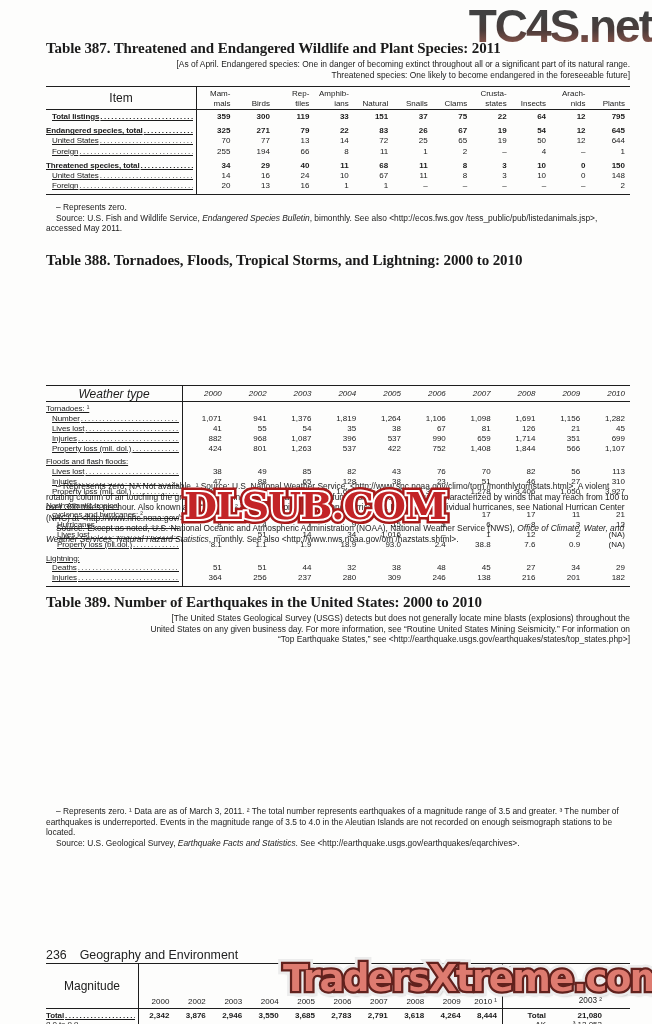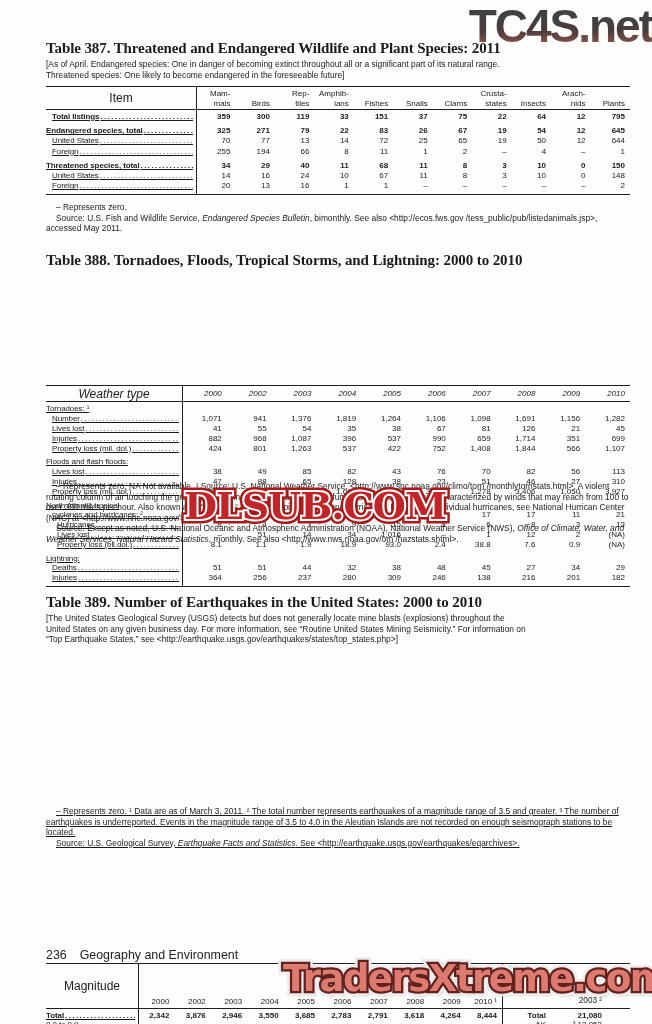--- a/index.html
+++ b/index.html
@@ -2,21 +2,21 @@
 <html><head>
 <meta charset="utf-8">
 <style>
   html,body{margin:0;padding:0;background:#e8e8e8;}
   .page{position:relative;width:652px;height:1024px;background:#fdfdfc;overflow:hidden;
         font-family:"Liberation Sans",sans-serif;color:#1b1b1b;}
   .abs{position:absolute;}
   
   .ttl{font-family:"Liberation Serif",serif;font-weight:bold;font-size:15px;letter-spacing:-0.1px;white-space:nowrap;}
   .bracket{font-size:8.4px;line-height:10.6px;width:584px;}
-  .pre{white-space:pre-line;}
+  .pre{white-space:pre-line;text-align:right;}
   
   .tbl{position:relative;width:584px;border-top:1.6px solid #1e1e1e;border-bottom:1.4px solid #1e1e1e;font-size:8px;}
   .thead{display:grid;border-bottom:1px solid #1e1e1e;}
   .h0{display:flex;align-items:center;justify-content:center;font-size:12px;}
   .hc{white-space:pre-line;text-align:right;align-self:end;padding:2px 5px 1px 0;line-height:9.5px;}
   .vl{position:absolute;top:0;bottom:0;width:1px;background:#1e1e1e;}
   .tbody{padding:2px 0 3px;}
   .tr{display:grid;}
   .tr.gap{margin-top:4px;}
   .b{font-weight:bold;}
@@ -77,21 +77,21 @@
     <div class="vl" style="left:150px;"></div>
     <div class="thead g387">
       <div class="h0">Item</div>
     <div class="hc">Mam-
 mals</div>
         <div class="hc">Birds</div>
         <div class="hc">Rep-
 tiles</div>
         <div class="hc">Amphib-
 ians</div>
-        <div class="hc">Fishes</div>
+        <div class="hc">Natural</div>
         <div class="hc">Snails</div>
         <div class="hc">Clams</div>
         <div class="hc">Crusta-
 states</div>
         <div class="hc">Insects</div>
         <div class="hc">Arach-
 nids</div>
         <div class="hc">Plants</div>
       </div>
     <div class="tbody">
@@ -532,21 +532,21 @@
           <div class="td">–</div>
           <div class="td">–</div>
           <div class="td">–</div>
           <div class="td">–</div>
           <div class="td">–</div>
           <div class="td ts">AK</div>
           <div class="td th2">³ 12,053</div>
         </div>
       </div>
   </div>
-  <div class="abs fn" style="left:46px;top:806px;text-decoration:underline;">
+  <div class="abs fn" style="left:46px;top:806px;">
       <p><span>– Represents zero. ¹ Data are as of March 3, 2011. ² The total number represents earthquakes of a magnitude range of 3.5 and greater. ³ The number of earthquakes is underreported. Events in the magnitude range of 3.5 to 4.0 in the Aleutian Islands are not recorded on enough seismograph stations to be located.</span></p>
       <p><span>Source: U.S. Geological Survey, </span><span class="it">Earthquake Facts and Statistics</span><span>. See &lt;http://earthquake.usgs.gov/earthquakes/eqarchives&gt;.</span></p>
     </div>
 
   <div class="abs pgfoot" style="left:46px;top:948px;">
     <span class="pgnum">236</span><span>Geography and Environment</span>
   </div>
   <div class="abs census" style="left:300px;top:968px;">U.S. Census Bureau, Statistical Abstract of the United States: 2012</div>
 
   <div class="abs wm-top">TC4S.net</div>

